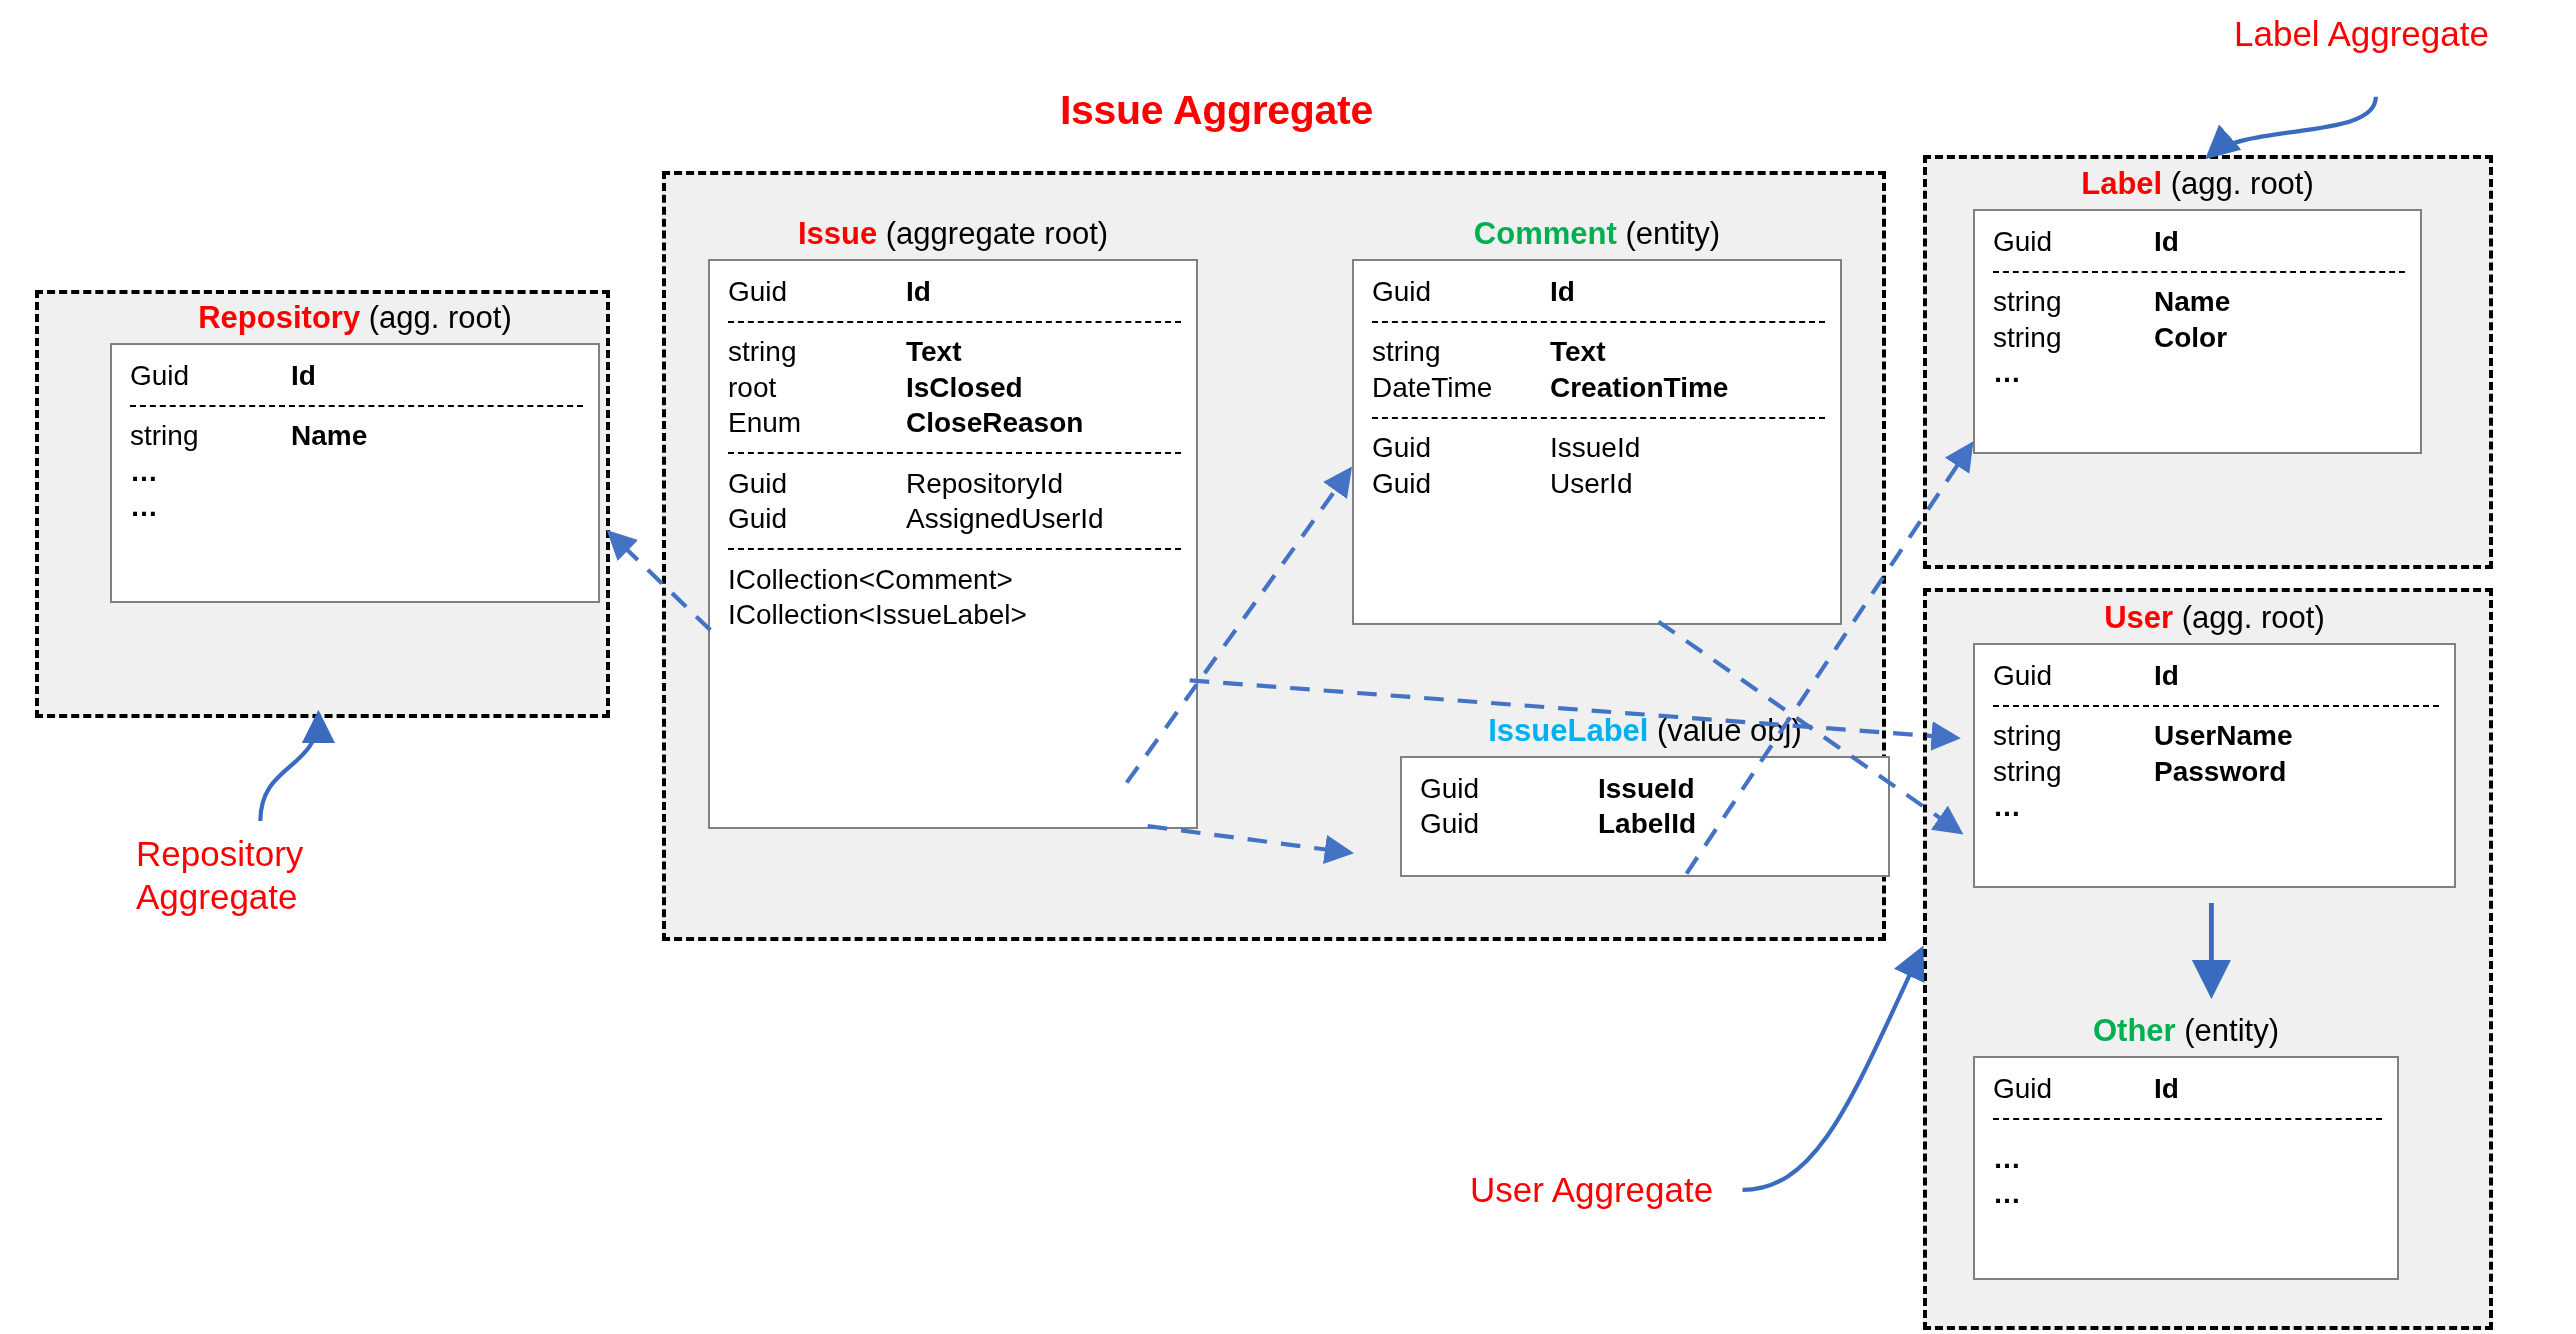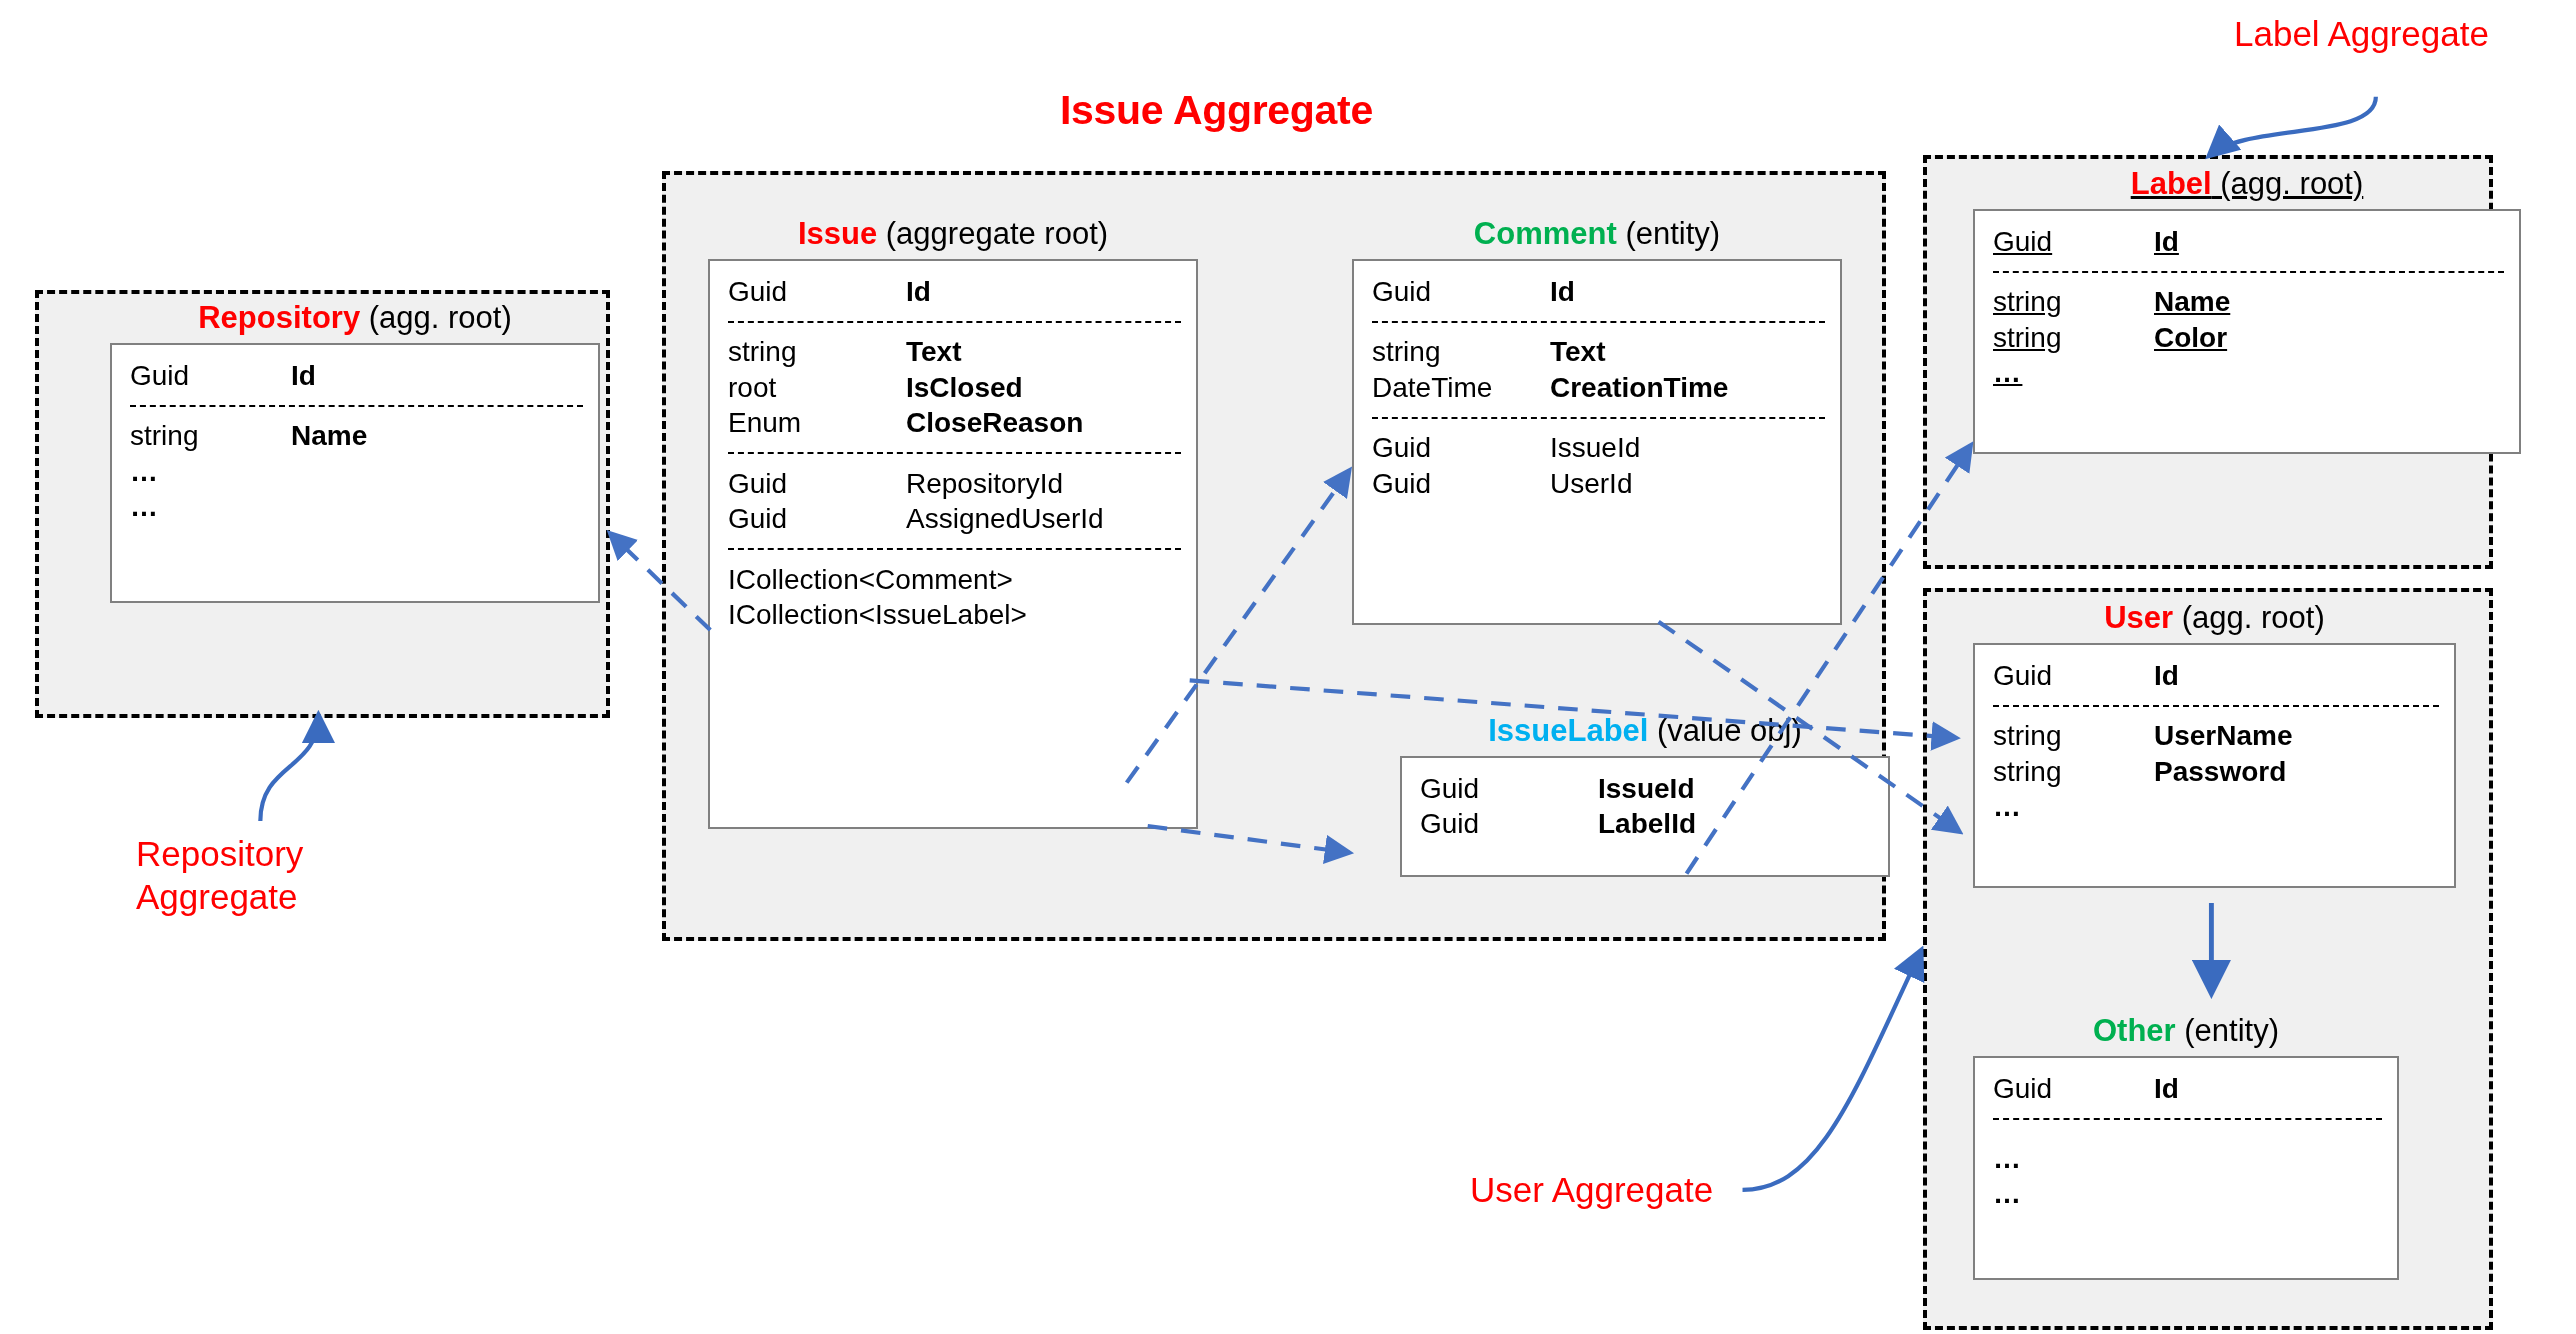--- a/index.html
+++ b/index.html
@@ -162,21 +162,21 @@
       </div>
       <div class="row">
         <span class="ty" style="width:178px">Guid</span>
         <span class="fl b">LabelId</span>
       </div>
     </div>
   </div>
 
   <div class="agg" style="left:1923px;top:155px;width:570px;height:414px;"></div>
 
-  <div class="cls" style="left:1973px;top:168px;width:548px;text-decoration:underline;">
+  <div class="cls" style="left:1973px;top:168px;width:449px;">
     <div class="cls-title">
       <span class="nm red">Label</span><span class="kind"> (agg. root)</span>
     </div>
     <div class="cls-box" style="height:245px;">
       <div class="row">
         <span class="ty" style="width:161px">Guid</span>
         <span class="fl b">Id</span>
       </div>
       <hr class="sep">
       <div class="row">

